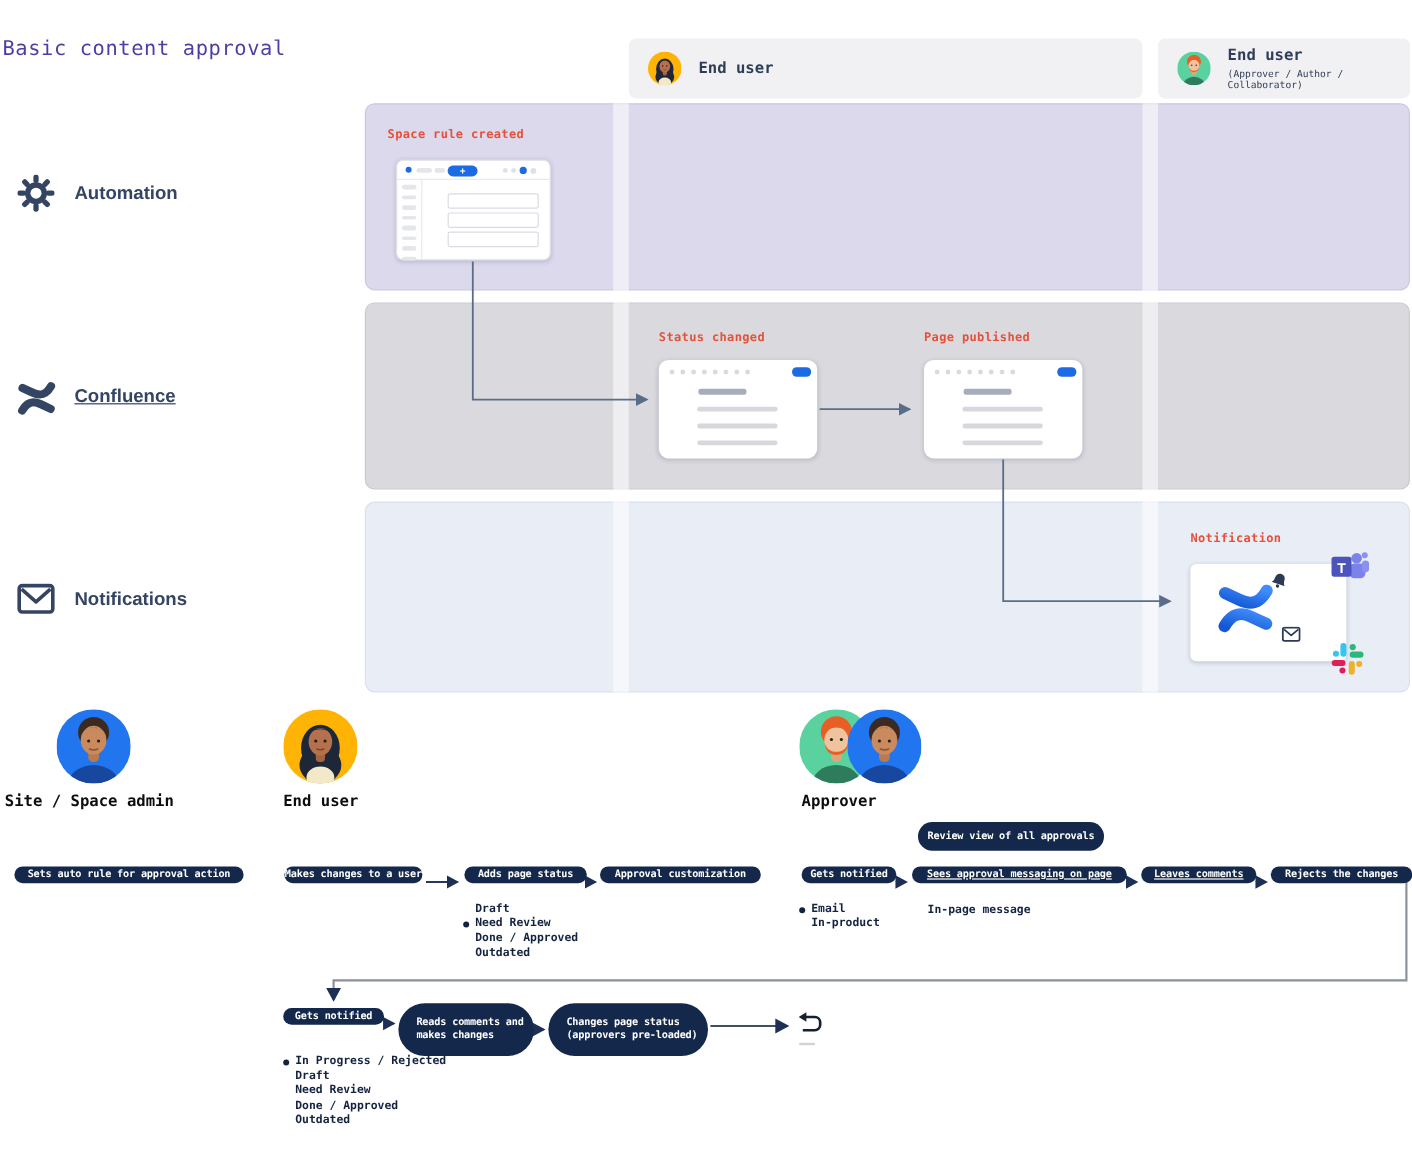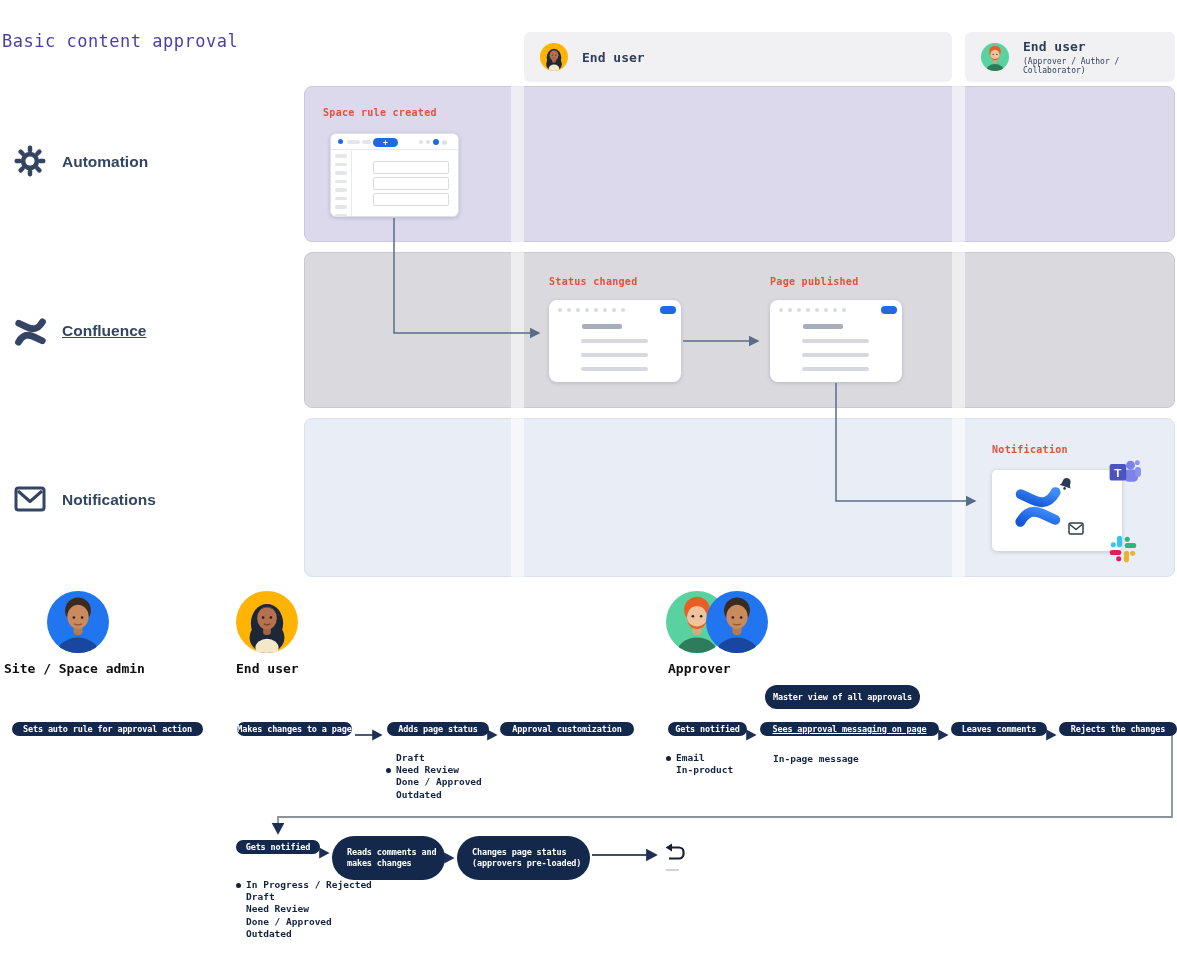--- a/index.html
+++ b/index.html
@@ -349,29 +349,29 @@
         <circle cx="24" cy="15" r="10" fill="#3a2a21"></circle>
         <ellipse cx="24" cy="20" rx="8.3" ry="9.3" fill="#c98a5e"></ellipse>
         <path d="M15.7,18 C15.7,10 32.3,10 32.3,18 C32.3,13.5 28,12 24,12 C20,12 15.7,13.5 15.7,18 Z" fill="#3a2a21"></path>
         <circle cx="20.8" cy="20.5" r="1" fill="#2a1d15"></circle>
         <circle cx="27.2" cy="20.5" r="1" fill="#2a1d15"></circle>
         <path d="M21,25.5 Q24,27 27,25.5" stroke="#8f5634" stroke-width="1" fill="none"></path>
       </svg>
   </span>
   <div class="actor-label" style="left:668px;top:661px;">Approver</div>
 
-  <div class="pill" style="left:765px;top:685px;width:155px;height:24px;border-radius:12px;">Master view of all approvals</div>
+  <div class="pill" style="left:765px;top:685px;width:155px;height:24px;border-radius:12px;">Review view of all approvals</div>
 
   <div class="pill" style="left:12px;top:722px;width:191px;">Sets auto rule for approval action</div>
-  <div class="pill" style="left:237px;top:722px;width:115px;">Makes changes to a page</div>
+  <div class="pill" style="left:237px;top:722px;width:115px;">Makes changes to a user</div>
   <div class="pill" style="left:387px;top:722px;width:102px;">Adds page status</div>
   <div class="pill" style="left:500px;top:722px;width:134px;">Approval customization</div>
   <div class="pill" style="left:668px;top:722px;width:79px;">Gets notified</div>
   <div class="pill" style="left:760px;top:722px;width:179px;text-decoration:underline;">Sees approval messaging on page</div>
-  <div class="pill" style="left:951px;top:722px;width:96px;">Leaves comments</div>
+  <div class="pill" style="left:951px;top:722px;width:96px;text-decoration:underline;">Leaves comments</div>
   <div class="pill" style="left:1059px;top:722px;width:118px;">Rejects the changes</div>
 
   <div class="list" style="left:386px;top:752px;">
       <div class="li">
         <span class="dot"></span>
         <span>Draft</span>
       </div>
       <div class="li active">
         <span class="dot"></span>
         <span>Need Review</span>

